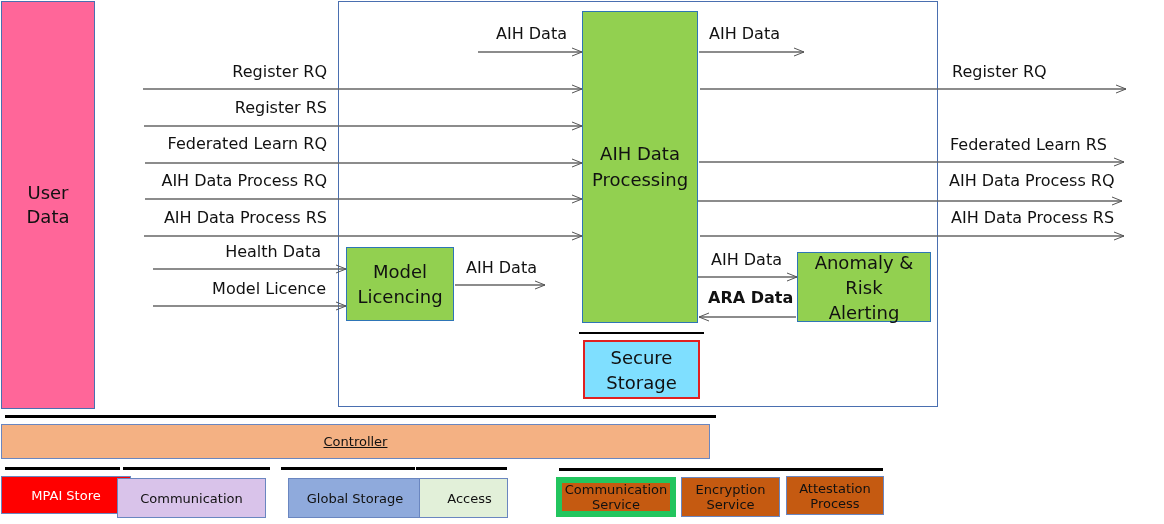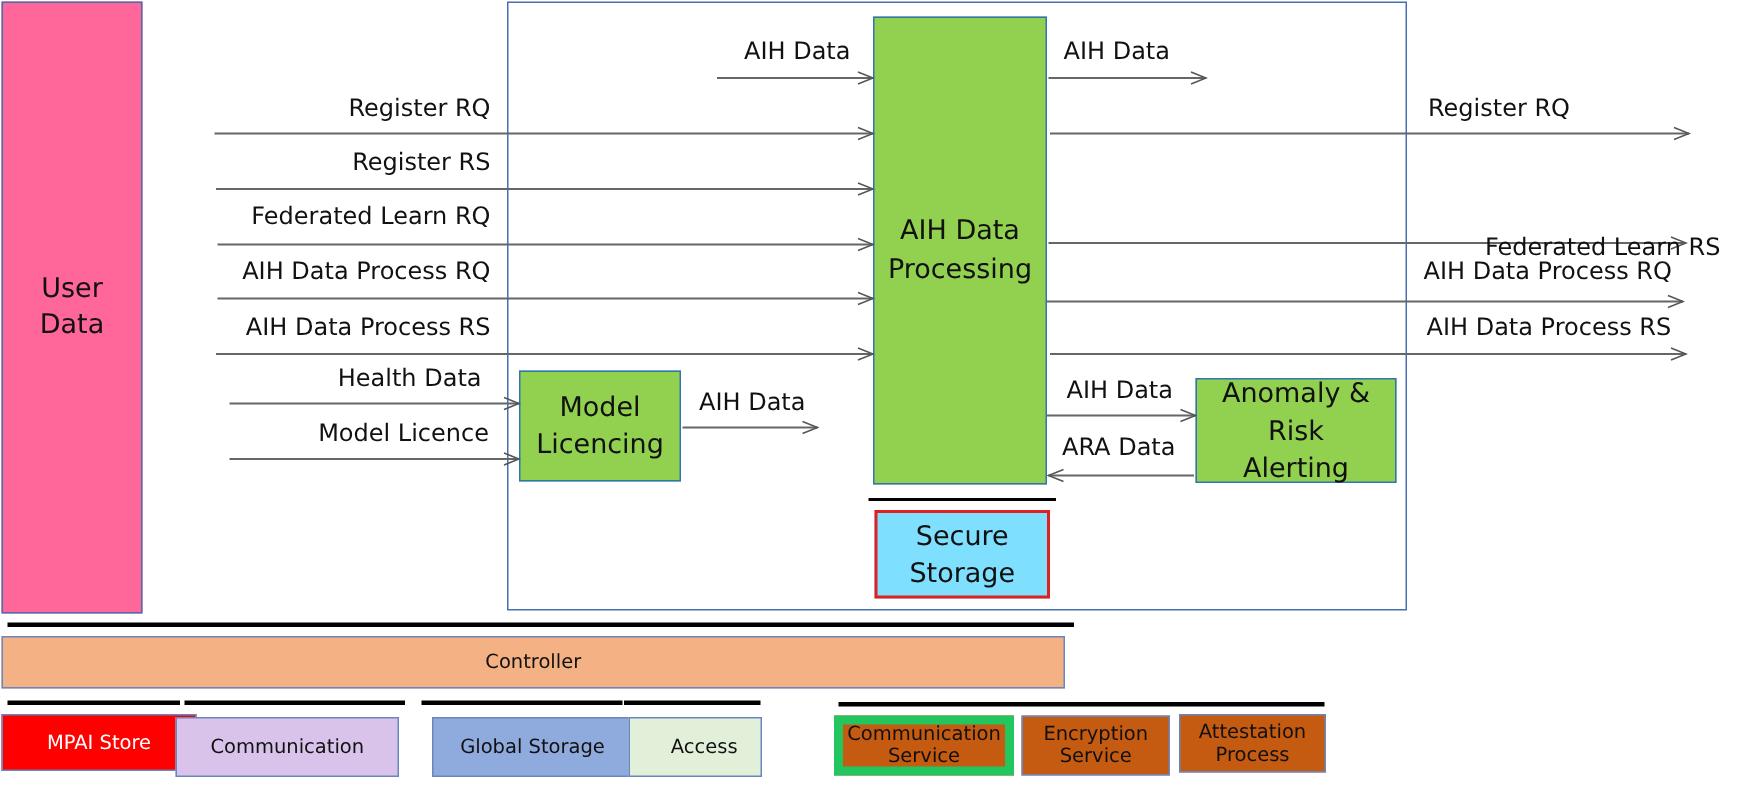--- a/index.html
+++ b/index.html
@@ -70,37 +70,37 @@
 
     <line x1="698" y1="277" x2="797" y2="277" marker-end="url(#ah)"></line>
     <line x1="796" y1="317" x2="699" y2="317" marker-end="url(#ah)"></line>
   </g>
 </svg>
 
 <div class="lbl" style="left:496px;top:25px;">AIH Data</div>
 <div class="lbl" style="left:709px;top:25px;">AIH Data</div>
 <div class="lbl" style="left:466px;top:259px;">AIH Data</div>
 <div class="lbl" style="left:711px;top:251px;">AIH Data</div>
-<div class="lbl" style="left:708px;top:289px;">ARA Data</div>
+<div class="lbl" style="left:708px;top:289px;font-weight:bold;">ARA Data</div>
 
 <div class="lbl r" style="right:837px;top:63px;">Register RQ</div>
 <div class="lbl r" style="right:837px;top:99px;">Register RS</div>
 <div class="lbl r" style="right:837px;top:135px;">Federated Learn RQ</div>
 <div class="lbl r" style="right:837px;top:172px;">AIH Data Process RQ</div>
 <div class="lbl r" style="right:837px;top:209px;">AIH Data Process RS</div>
 <div class="lbl r" style="right:843px;top:243px;">Health Data</div>
 <div class="lbl r" style="right:838px;top:280px;">Model Licence</div>
 
 <div class="lbl" style="left:952px;top:63px;">Register RQ</div>
-<div class="lbl" style="left:990px;top:136px;margin-top:20px;">Federated Learn RS</div>
+<div class="lbl" style="left:950px;top:136px;">Federated Learn RS</div>
 <div class="lbl" style="left:949px;top:172px;">AIH Data Process RQ</div>
 <div class="lbl" style="left:951px;top:209px;">AIH Data Process RS</div>
 
 <div class="bar" style="left:5px;top:415px;width:711px;"></div>
-<div class="box small" style="left:1px;top:424px;width:709px;height:35px;background:#f4b183;border:1px solid #6a86c0;font-size:13px;">
+<div class="box small" style="left:1px;top:424px;width:709px;height:35px;background:#f4b183;border:1px solid #6a86c0;font-size:13px;text-decoration:underline;">
   <span>Controller</span>
 </div>
 
 <div class="bar" style="left:5px;top:467px;width:115px;"></div>
 <div class="bar" style="left:123px;top:467px;width:147px;"></div>
 <div class="bar" style="left:281px;top:467px;width:134px;"></div>
 <div class="bar" style="left:416px;top:467px;width:91px;"></div>
 <div class="bar" style="left:559px;top:468px;width:324px;"></div>
 
 <div class="box small" style="left:1px;top:476px;width:130px;height:38px;background:#ff0000;color:#fff;border:1px solid #6a86c0;font-size:13px;">

